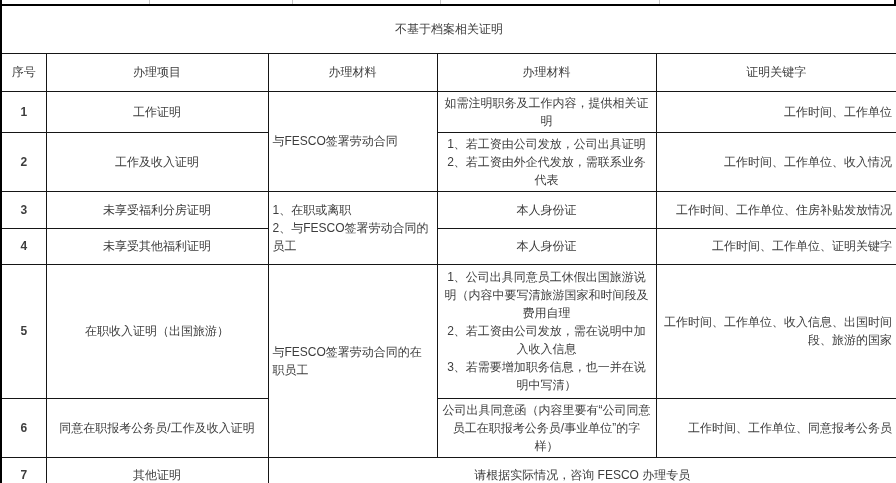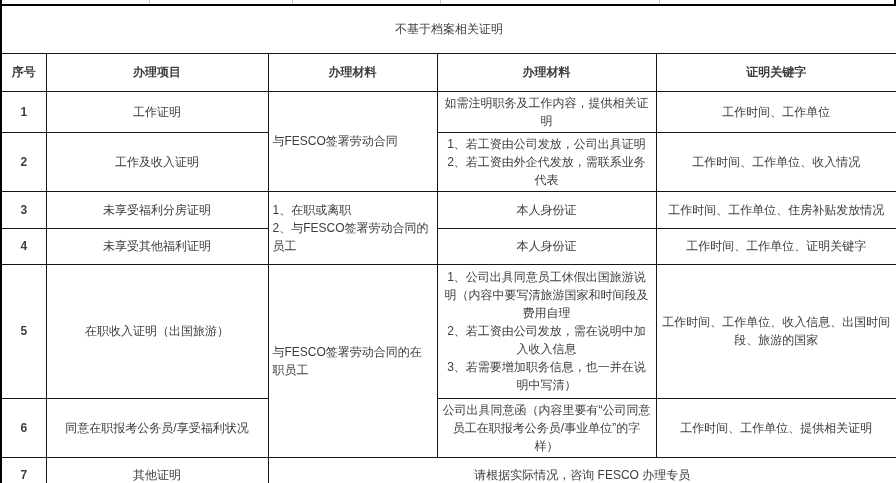--- a/index.html
+++ b/index.html
@@ -19,26 +19,26 @@
   table.cert td{
     border:1px solid #161616;
     color:#3d3d3d;font-size:12px;line-height:18px;
     padding:2px 4px;vertical-align:middle;
     white-space:pre-line;overflow:hidden;
   }
   td.title-cell{
     font-size:24px;line-height:28px;text-align:center;color:#262626;
     font-weight:normal;padding:0 4px;white-space:nowrap;
   }
-  td.th{font-weight:bold;text-align:center;color:#323232;font-size:13px;}
+  td.th{font-weight:normal;text-align:center;color:#323232;font-size:13px;}
   td.no{font-weight:bold;text-align:center;color:#333;font-size:13px;}
   td.item{text-align:center;margin-left:30px;}
   td.cond{text-align:left;}
   td.mat{text-align:center;}
-  td.kw{text-align:center;margin-left:36px;}
+  td.kw{text-align:right;margin-left:36px;}
   td.note{text-align:center;}
 </style>
 </head>
 <body>
 
 <div class="page">
 
   <div class="cut-row">
     <i class="cl" style="left:147px"></i>
     <i class="cl" style="left:290px"></i>
@@ -105,23 +105,23 @@
       <td class="item">在职收入证明（出国旅游）</td>
       <td class="cond" rowspan="2">与FESCO签署劳动合同的在职员工</td>
       <td class="mat">1、公司出具同意员工休假出国旅游说明（内容中要写清旅游国家和时间段及费用自理
 2、若工资由公司发放，需在说明中加入收入信息
 3、若需要增加职务信息，也一并在说明中写清）</td>
       <td class="kw">工作时间、工作单位、收入信息、出国时间段、旅游的国家</td>
     </tr>
 
     <tr style="height:53px">
       <td class="no">6</td>
-      <td class="item">同意在职报考公务员/享受福利状况</td>
+      <td class="item">同意在职报考公务员/工作及收入证明</td>
       <td class="mat">公司出具同意函（内容里要有“公司同意员工在职报考公务员/事业单位”的字样）</td>
-      <td class="kw">工作时间、工作单位、提供相关证明</td>
+      <td class="kw">工作时间、工作单位、同意报考公务员</td>
     </tr>
 
     <tr style="height:37px">
       <td class="no">7</td>
       <td class="item">其他证明</td>
       <td class="note" colspan="3">请根据实际情况，咨询 FESCO 办理专员</td>
     </tr>
   </tbody>
     </table>
 

